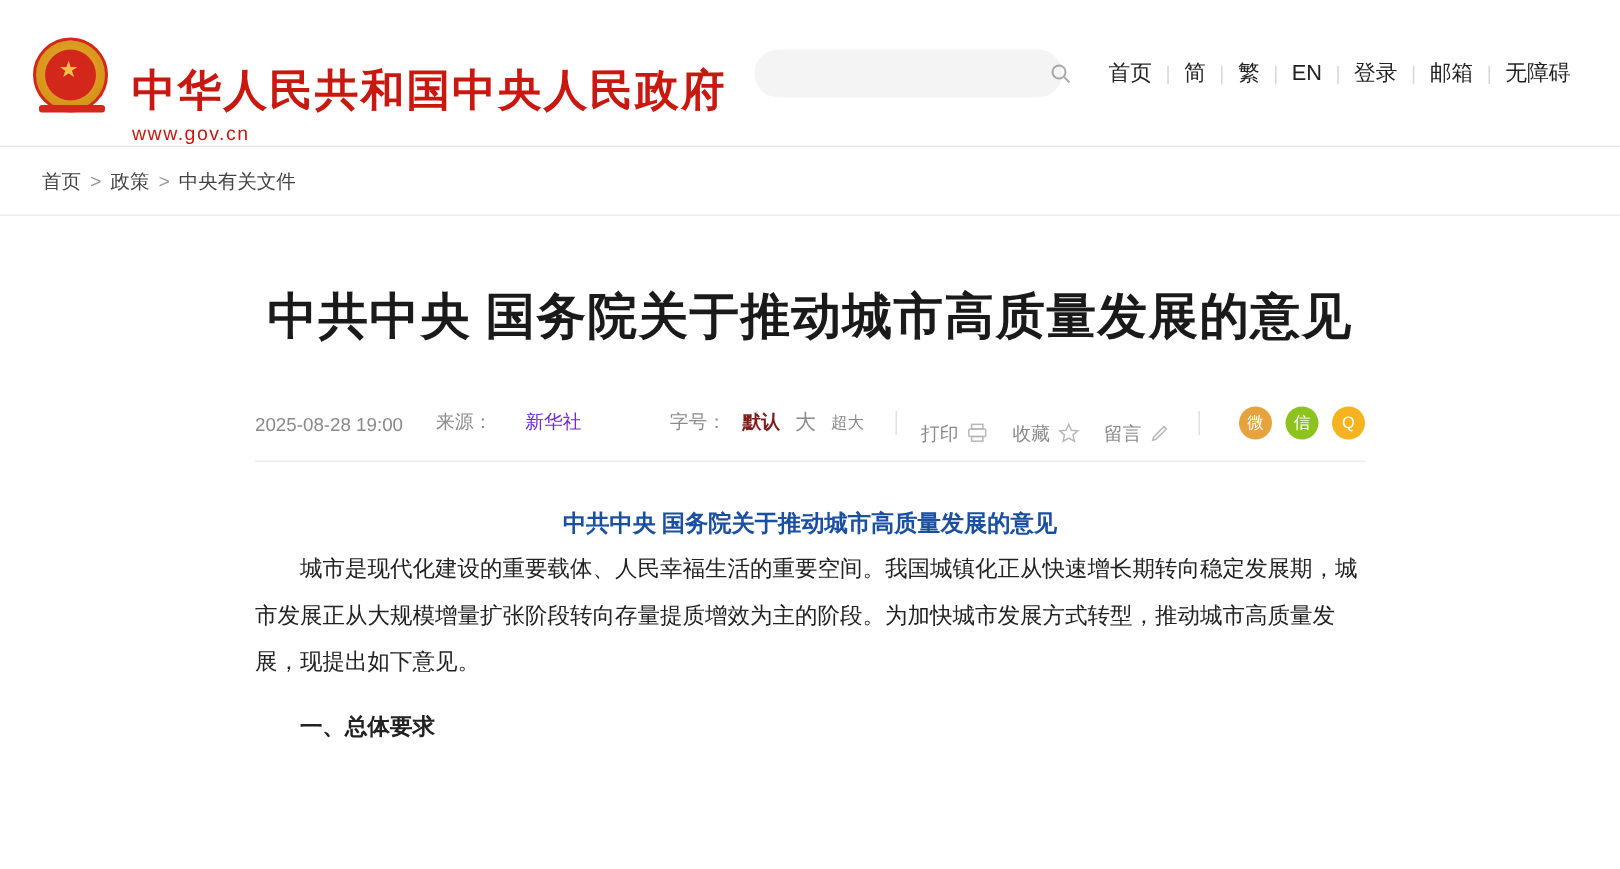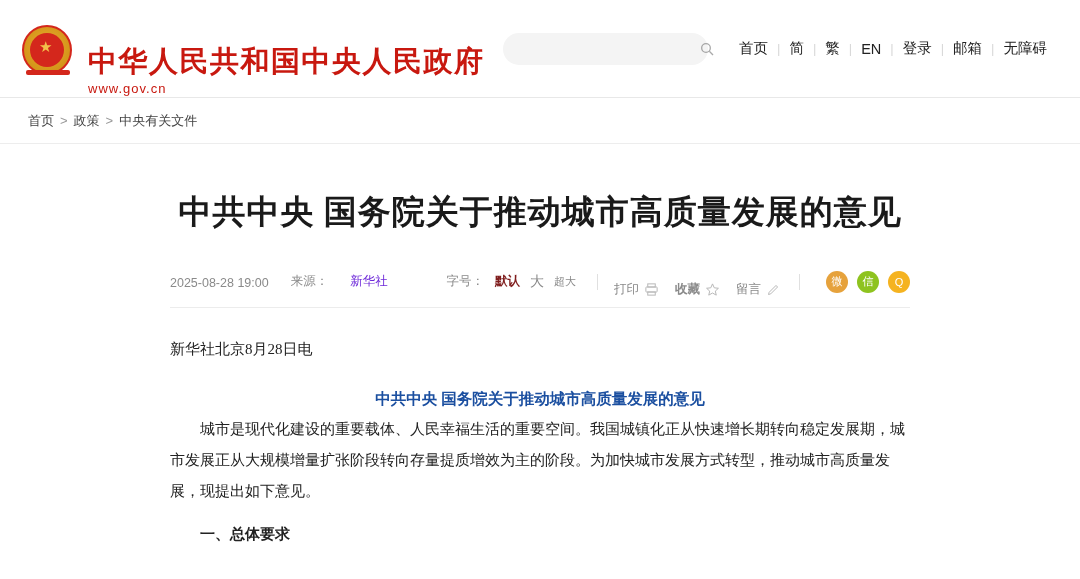--- a/index.html
+++ b/index.html
@@ -164,21 +164,21 @@
   .meta-center .lbl { margin-right: 6px; }
   .fs-opt { margin: 0 5px; cursor: pointer; }
   .fs-opt.active { color: #7f1d1d; font-weight: bold; }
   .fs-mid { font-size: 14px; }
   .fs-big { font-size: 11px; }
   .vdiv {
     width: 1px; height: 16px;
     background: #e0e0e0;
     margin: 0 16px;
   }
-  .meta-act { display: flex; align-items: center; gap: 5px; margin-right: 2px; margin-top: 16px; }
+  .meta-act { display: flex; gap: 5px; margin-right: 2px; margin-top: 16px; }
   .ic { width: 15px; height: 15px; opacity: .6; }
   .meta-right {
     margin-left: 10px;
     display: flex;
     align-items: center;
     gap: 9px;
   }
   .share {
     width: 22px; height: 22px;
     border-radius: 50%;
@@ -291,21 +291,21 @@
 
         <span class="meta-act">
           <span>打印</span>
           <svg class="ic" viewBox="0 0 24 24" fill="none" stroke="#888" stroke-width="1.6">
             <rect x="6" y="3" width="12" height="5"></rect>
             <rect x="3" y="8" width="18" height="8" rx="1"></rect>
             <rect x="6" y="16" width="12" height="5"></rect>
           </svg>
         </span>
 
-        <span class="meta-act" style="margin-left:14px;font-weight:bold;">
+        <span class="meta-act" style="margin-left:14px;">
           <span>收藏</span>
           <svg class="ic" viewBox="0 0 24 24" fill="none" stroke="#888" stroke-width="1.6">
             <polygon points="12,3 14.8,9.3 21.5,10 16.5,14.5 18,21 12,17.6 6,21 7.5,14.5 2.5,10 9.2,9.3"></polygon>
           </svg>
         </span>
 
         <span class="meta-act" style="margin-left:14px;">
           <span>留言</span>
           <svg class="ic" viewBox="0 0 24 24" fill="none" stroke="#888" stroke-width="1.6">
             <path d="M4 20l3.5-1 11-11-2.5-2.5-11 11z"></path>
@@ -316,20 +316,19 @@
 
         <span class="meta-right">
           <span class="share weibo">微</span>
           <span class="share wechat">信</span>
           <span class="share qzone">Q</span>
         </span>
       </div>
     </div>
 
     <div class="body">
-      <div class="lead">新华社北京8月28日电</div>
       <div class="subtitle">中共中央 国务院关于推动城市高质量发展的意见</div>
       <p class="para">城市是现代化建设的重要载体、人民幸福生活的重要空间。我国城镇化正从快速增长期转向稳定发展期，城市发展正从大规模增量扩张阶段转向存量提质增效为主的阶段。为加快城市发展方式转型，推动城市高质量发展，现提出如下意见。</p>
       <p class="section-h">一、总体要求</p>
 
     </div>
   </div>
 </div>
 
 </body></html>

